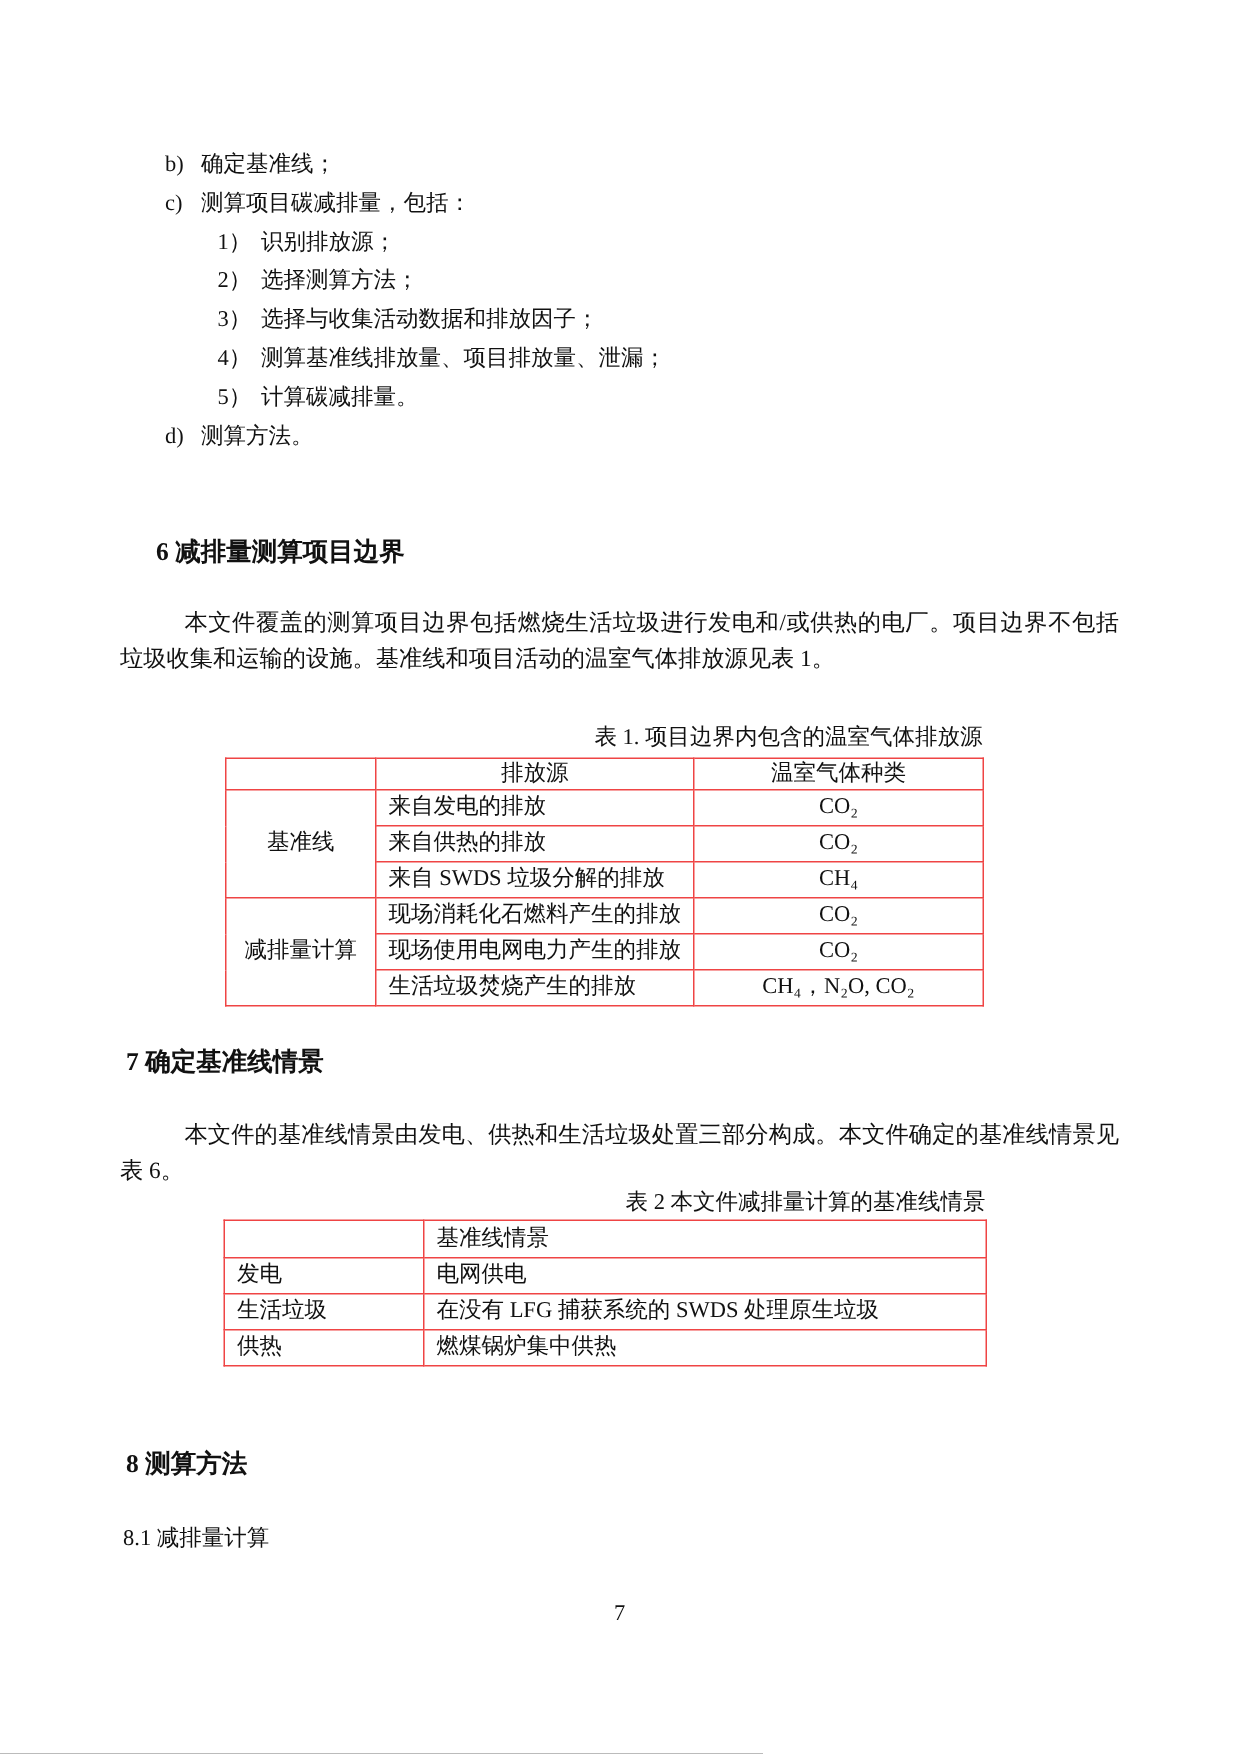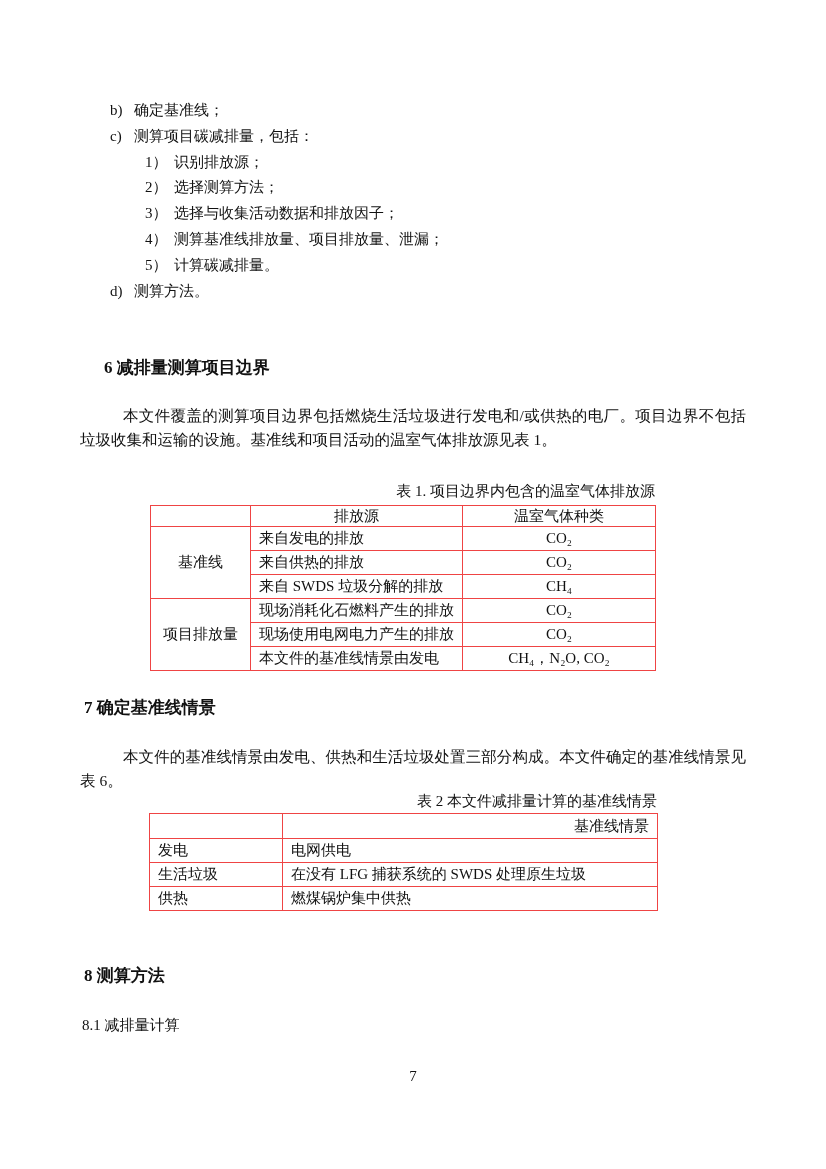--- a/index.html
+++ b/index.html
@@ -54,21 +54,21 @@
     height:23px;line-height:21px;
     font-weight:normal;overflow:hidden;white-space:nowrap;
   }
   .t1{left:150px;top:505px;width:505px;}
   .t1 tr.hdr td{height:20px;line-height:18px;}
   .t1 .c-center{text-align:center;}
   .t1 .c-left{text-align:left;}
   .t2{left:149px;top:813px;width:508px;}
   .t2 tr.hdr td{height:24px;line-height:22px;}
   .t2 td{text-align:left;}
-  .t2 tr.hdr td.c-center{text-align:right;}
+  .t2 tr.hdr td.c-center{text-align:left;}
 
   
   .pageno{
     position:absolute;left:0;top:1068px;width:826px;
     text-align:center;font-size:15px;
   }
 </style>
 </head>
 <body>
 
@@ -132,30 +132,30 @@
     </tr>
     <tr>
       <td class="c-left">来自供热的排放</td>
       <td class="c-center">CO₂</td>
     </tr>
     <tr>
       <td class="c-left">来自 SWDS 垃圾分解的排放</td>
       <td class="c-center">CH₄</td>
     </tr>
     <tr>
-      <td class="c-center" rowspan="3">项目排放量</td>
+      <td class="c-center" rowspan="3">减排量计算</td>
       <td class="c-left">现场消耗化石燃料产生的排放</td>
       <td class="c-center">CO₂</td>
     </tr>
     <tr>
       <td class="c-left">现场使用电网电力产生的排放</td>
       <td class="c-center">CO₂</td>
     </tr>
     <tr>
-      <td class="c-left">本文件的基准线情景由发电</td>
+      <td class="c-left">生活垃圾焚烧产生的排放</td>
       <td class="c-center">CH₄，N₂O, CO₂</td>
     </tr>
   </tbody>
     </table>
 
   <div class="sec-heading" style="top:696px;">7 确定基准线情景</div>
   <div class="para" style="top:745px;">本文件的基准线情景由发电、供热和生活垃圾处置三部分构成。本文件确定的基准线情景见表 6。</div>
   <div class="tbl-caption cap2">表 2 本文件减排量计算的基准线情景</div>
 
   <table class="doc t2">

